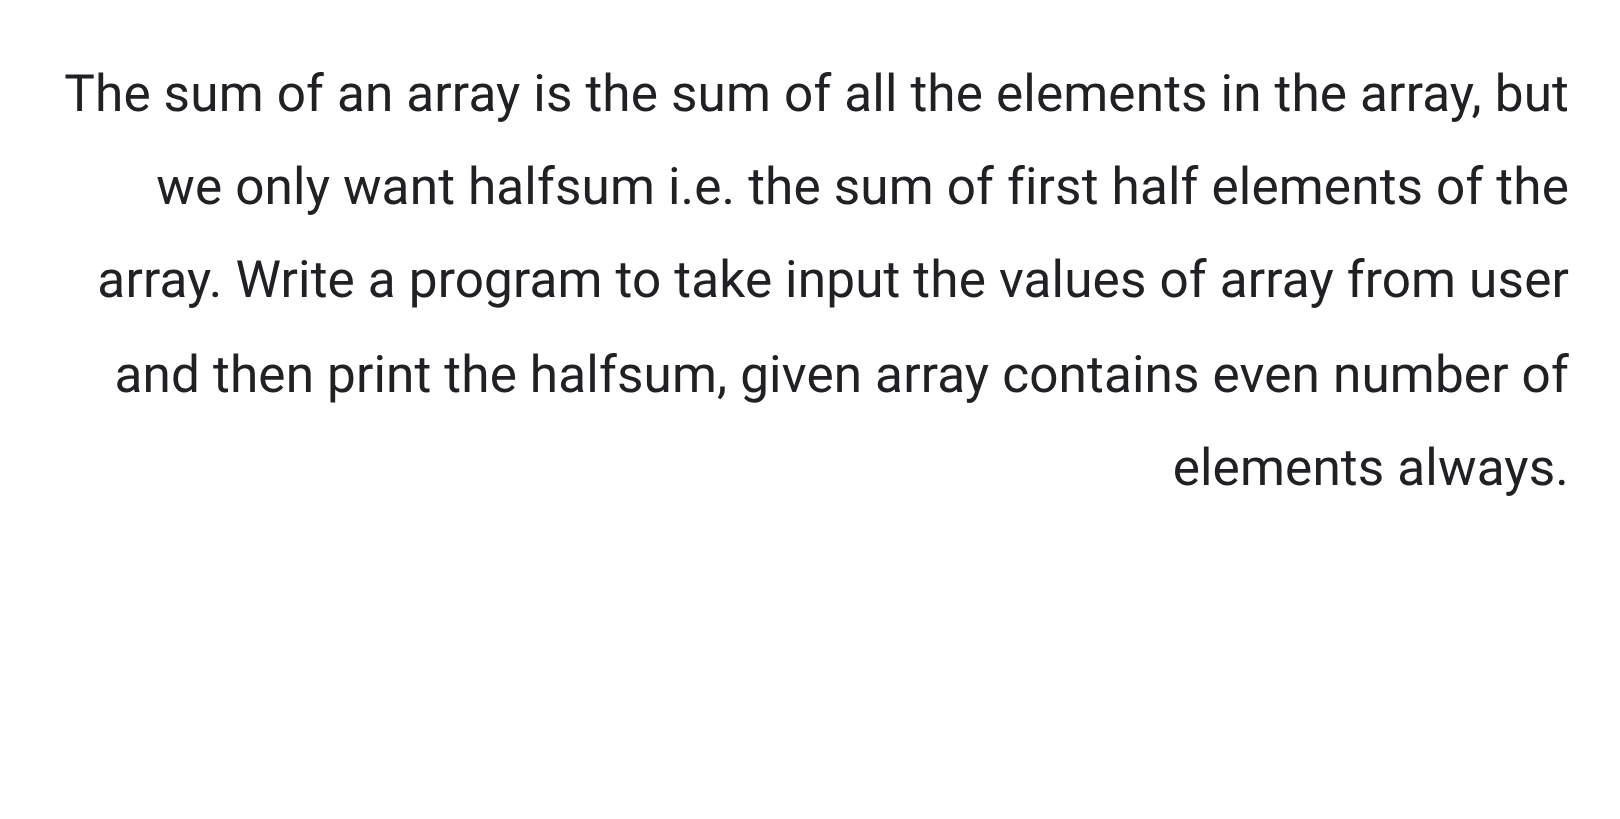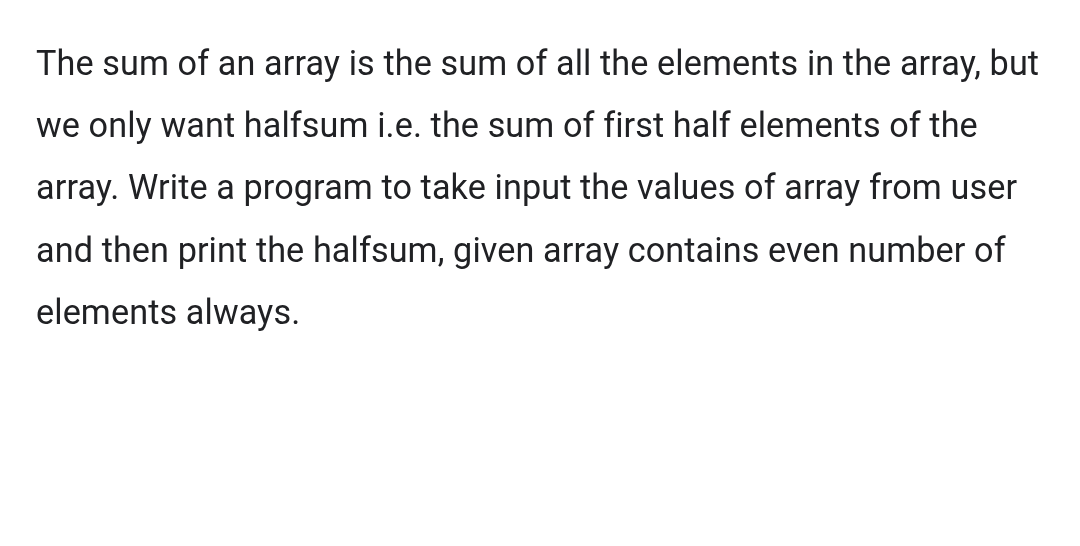--- a/index.html
+++ b/index.html
@@ -15,18 +15,19 @@
       padding: 32px 34px 32px 36px;
       display: flex;
       align-items: flex-start;
     }
     .text-block {
       font-size: 34.2px;
       line-height: 1.82;
       color: #202124;
       font-weight: 400;
       letter-spacing: 0.1px;
+      text-align: right;
     }
   </style>
 </head>
 <body>
 
 <div class="text-block">The sum of an array is the sum of all the elements in the array, but we only want halfsum i.e. the sum of first half elements of the array. Write a program to take input the values of array from user and then print the halfsum, given array contains even number of elements always.</div>
 
 </body></html>

